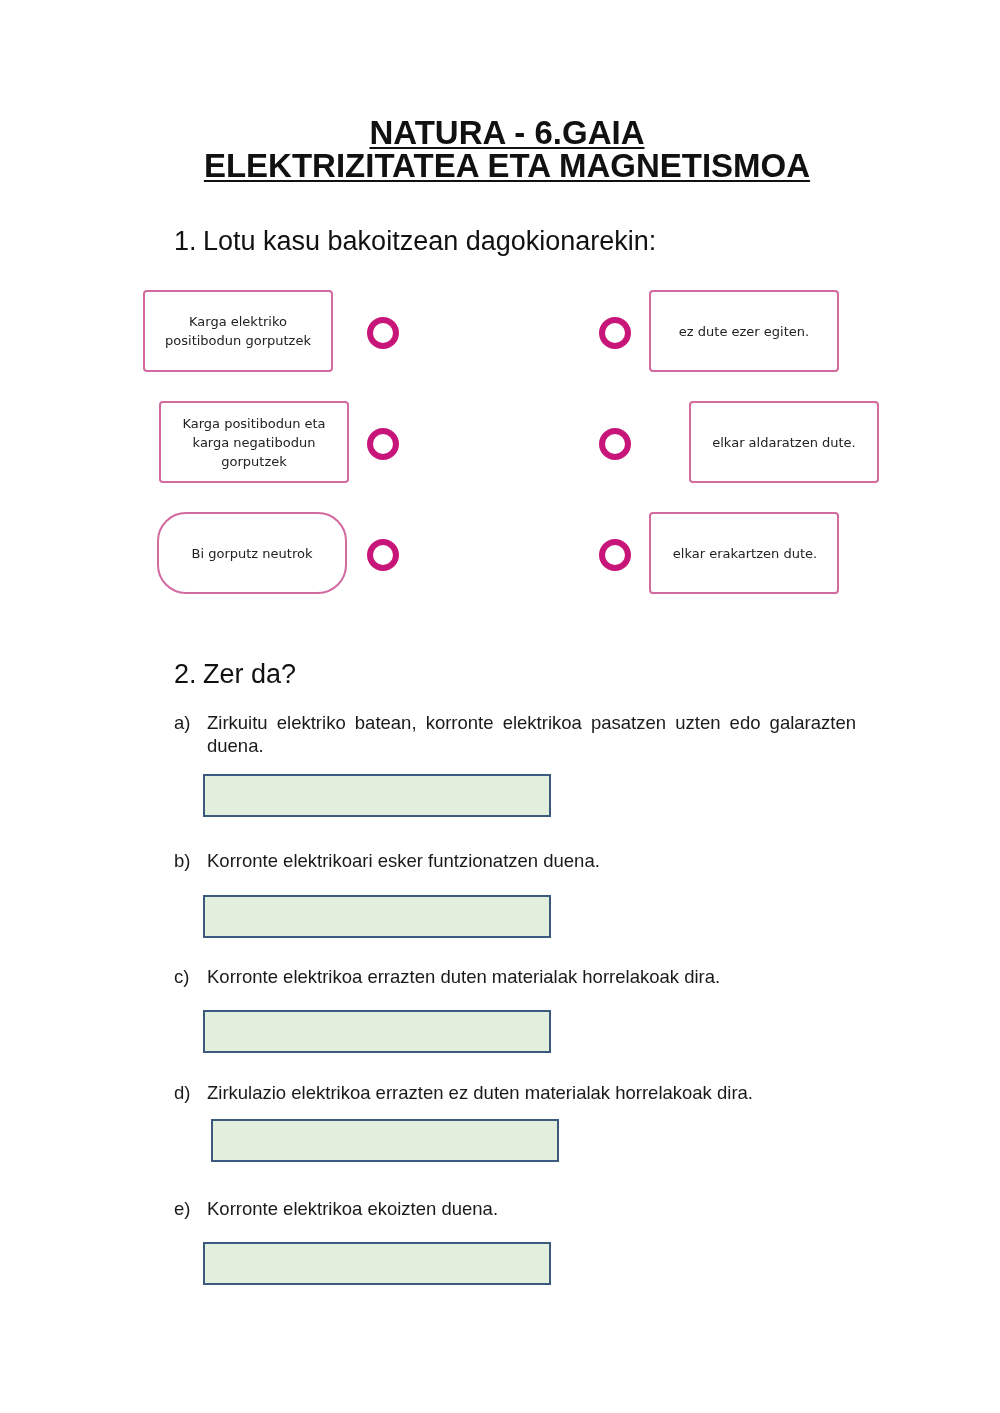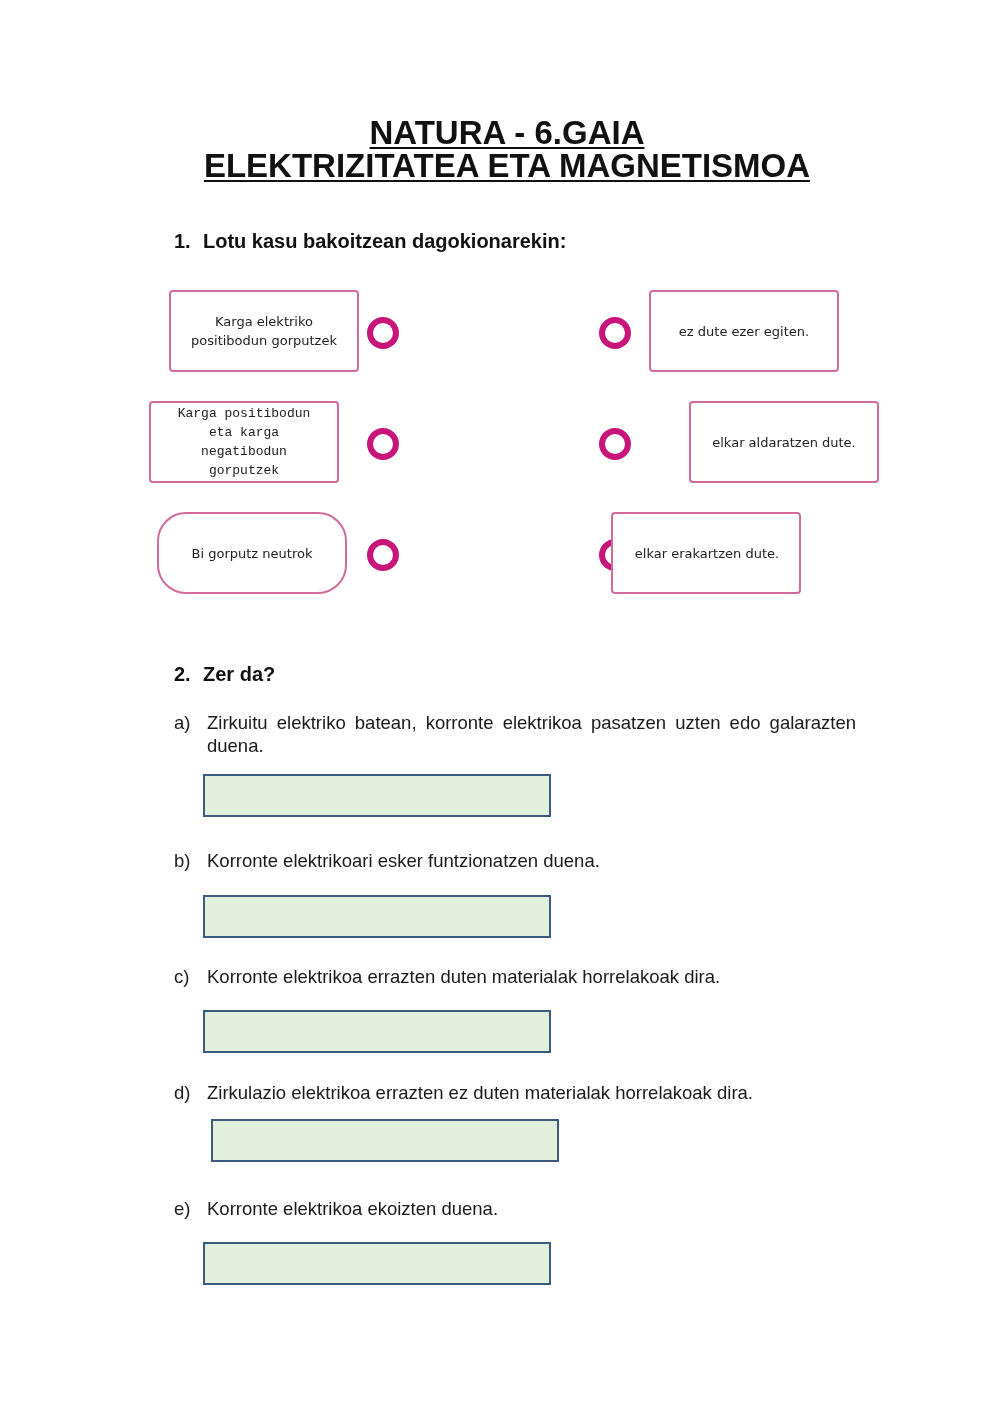--- a/index.html
+++ b/index.html
@@ -1,21 +1,21 @@
 <!DOCTYPE html>
 <html><head>
 <meta charset="utf-8">
 <style>
   html, body { margin: 0; padding: 0; background: #ffffff; }
   body { width: 1000px; height: 1413px; position: relative; overflow: hidden;
          font-family: "Liberation Sans", sans-serif; color: #111; }
   .title { position: absolute; left: 0; width: 1000px; text-align: center;
            font-weight: bold; font-size: 33px; text-decoration: underline;
            text-decoration-thickness: 2px; text-underline-offset: 3px; line-height: 32px; margin-left: 7px; }
-  .section-heading { position: absolute; left: 174px; font-weight: bold; font-size: 20px; line-height: 26px; }
+  .section-heading { position: absolute; left: 174px; font-weight: normal; font-size: 27px; line-height: 26px; }
   .section-heading .num { display: inline-block; width: 29px; }
   .match-box { position: absolute; width: 190px; height: 82px; border: 2px solid #d26a9f;
                border-radius: 4px; box-sizing: border-box; display: flex; align-items: center;
                justify-content: center; text-align: center; font-family: "DejaVu Sans", sans-serif;
                font-size: 13px; line-height: 19px; color: #222; padding: 0 8px; background: #fff; }
   .dot { position: absolute; width: 32px; height: 32px; box-sizing: border-box;
          border: 6px solid #c8157a; border-radius: 50%; background: #fff; cursor: pointer; }
   .question { position: absolute; left: 174px; width: 682px; font-size: 18.5px; line-height: 23px; color: #1a1a1a; }
   .question .letter { position: absolute; left: 0; top: 0; }
   .question .qtext { display: block; margin-left: 33px; text-align: justify; }
@@ -28,44 +28,44 @@
 
 <div class="title" style="top:117px;">NATURA - 6.GAIA</div>
 <div class="title" style="top:150px;">ELEKTRIZITATEA ETA MAGNETISMOA</div>
 
 <div class="section-heading" style="top:228px;">
   <span class="num">1.</span><span>Lotu kasu bakoitzean dagokionarekin:</span>
 </div>
 
 <div>
 
-  <div class="match-box" style="left:169px; top:290px;">
+  <div class="match-box" style="left:143px; top:290px;">
     <span style="display:block;width:150px;">Karga elektriko positibodun gorputzek</span>
   </div>
   <div class="dot" style="left:367px; top:317px;"></div>
   <div class="dot" style="left:599px; top:317px;"></div>
   <div class="match-box" style="left:649px; top:290px;">
     <span>ez dute ezer egiten.</span>
   </div>
 
-  <div class="match-box" style="left:149px; top:401px;font-family:Liberation Mono, monospace;">
+  <div class="match-box" style="left:159px; top:401px;">
     <span style="display:block;width:160px;">Karga positibodun eta karga negatibodun gorputzek</span>
   </div>
   <div class="dot" style="left:367px; top:428px;"></div>
   <div class="dot" style="left:599px; top:428px;"></div>
   <div class="match-box" style="left:649px; top:401px;margin-left:40px;">
     <span>elkar aldaratzen dute.</span>
   </div>
 
   <div class="match-box" style="left:157px; top:512px;border-radius:29px;">
     <span>Bi gorputz neutrok</span>
   </div>
   <div class="dot" style="left:367px; top:539px;"></div>
   <div class="dot" style="left:599px; top:539px;"></div>
-  <div class="match-box" style="left:611px; top:512px;padding-left:10px;">
+  <div class="match-box" style="left:649px; top:512px;padding-left:10px;">
     <span>elkar erakartzen dute.</span>
   </div>
 </div>
 
 <div class="section-heading" style="top:661px;">
   <span class="num">2.</span><span>Zer da?</span>
 </div>
 
 <div class="question" style="top:711px;">
   <span class="letter">a)</span>

